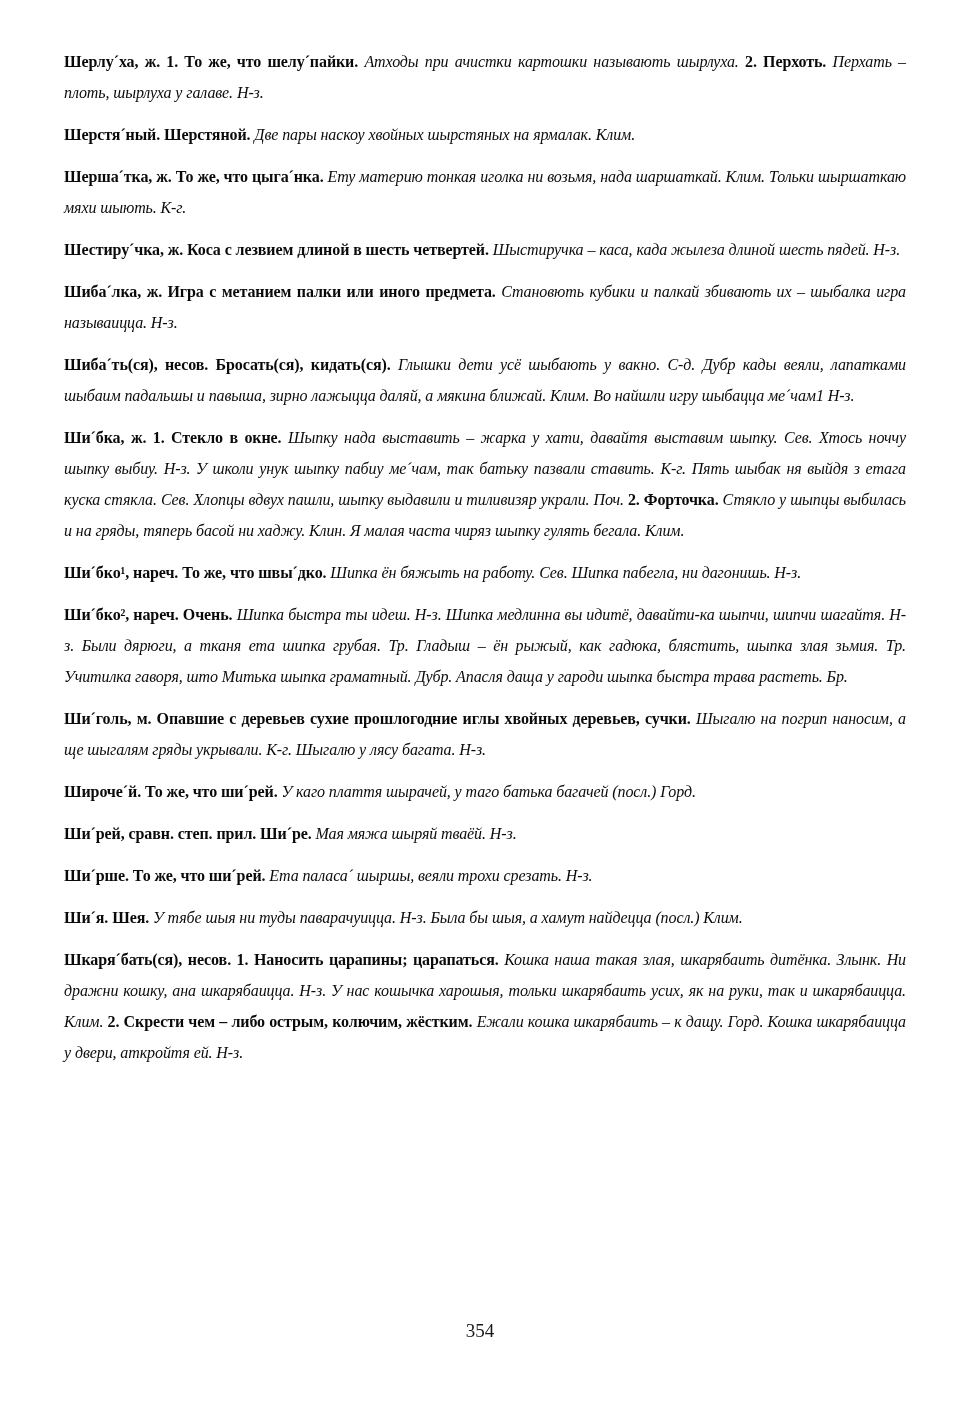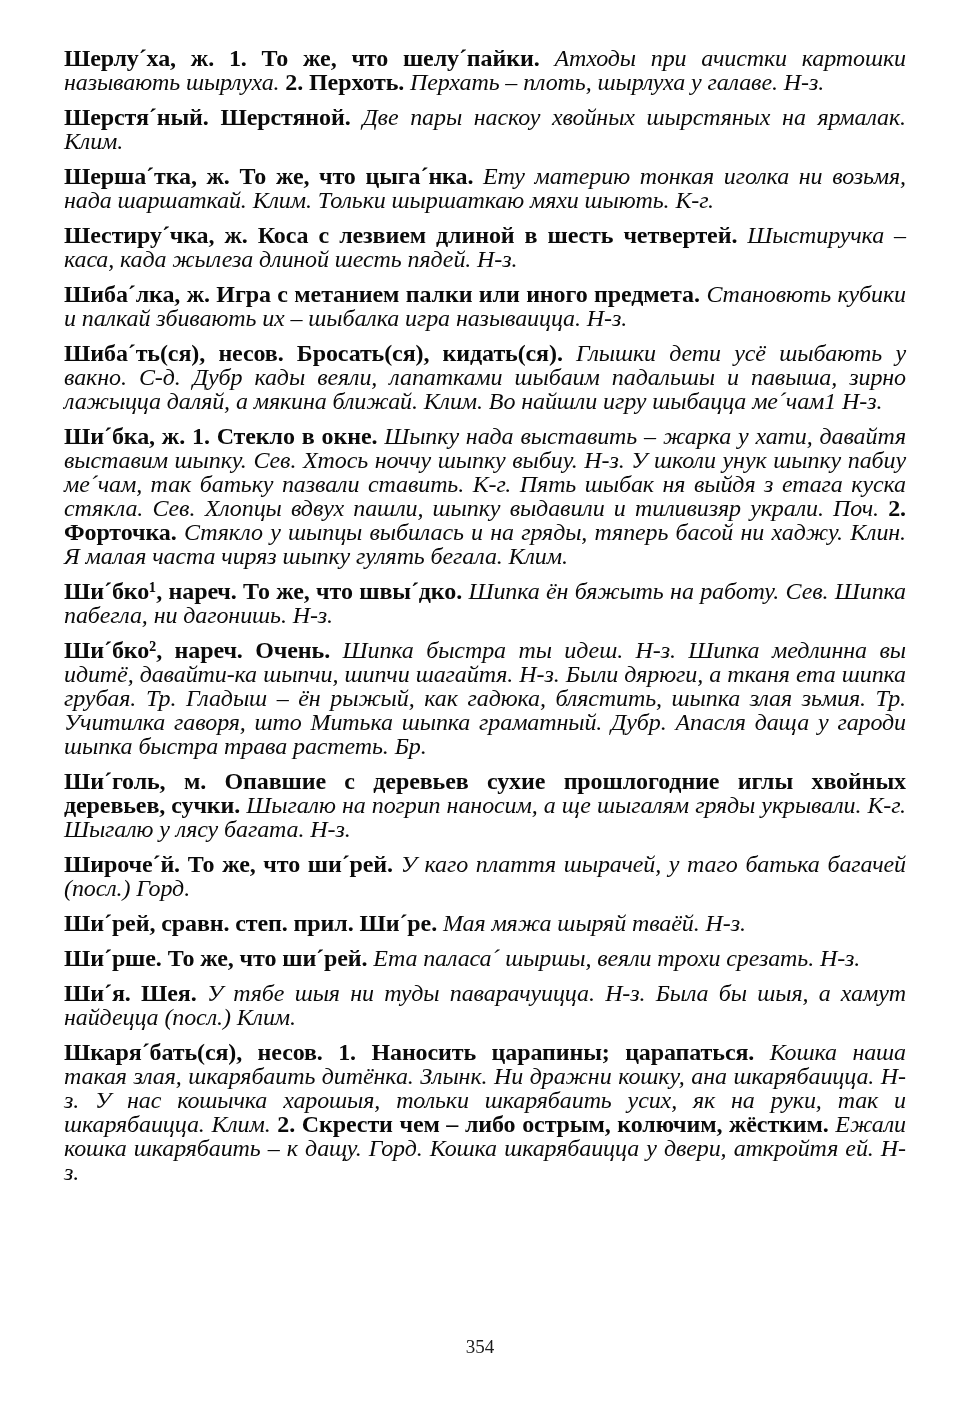--- a/index.html
+++ b/index.html
@@ -22,36 +22,35 @@
     background: #ffffff;
   }
   .text-block {
     position: absolute;
     left: 64px;
     top: 46px;
     width: 842px;
   }
   p.entry {
     margin: 0 0 11px 0;
-    font-size: 24px;
-    line-height: 24px;
+    font-size: 16px;
+    line-height: 31px;
     text-align: justify;
     letter-spacing: -0.1px;
   }
   .b { font-weight: bold; font-style: normal; }
   .i { font-style: italic; font-weight: normal; }
   .page-number {
     position: absolute;
     top: 1320px;
     left: 0;
     width: 100%;
     text-align: center;
     font-size: 19px;
     color: #1a1a1a;
-    margin-top: 16px;
   }
 </style>
 </head>
 <body>
 
 <div class="page">
   <div class="text-block">
       <p class="entry"><span class="b">Шерлу´ха, ж. 1. То же, что шелу´пайки. </span><span class="i">Атходы при ачистки картошки называють шырлуха. </span><span class="b">2. Перхоть. </span><span class="i">Перхать – плоть, шырлуха у галаве. Н-з.</span></p>
       <p class="entry"><span class="b">Шерстя´ный. Шерстяной. </span><span class="i">Две пары наскоу хвойных шырстяных на ярмалак. Клим.</span></p>
       <p class="entry"><span class="b">Шерша´тка, ж. То же, что цыга´нка. </span><span class="i">Ету материю тонкая иголка ни возьмя, нада шаршаткай. Клим. Тольки шыршаткаю мяхи шыють. К-г.</span></p>

